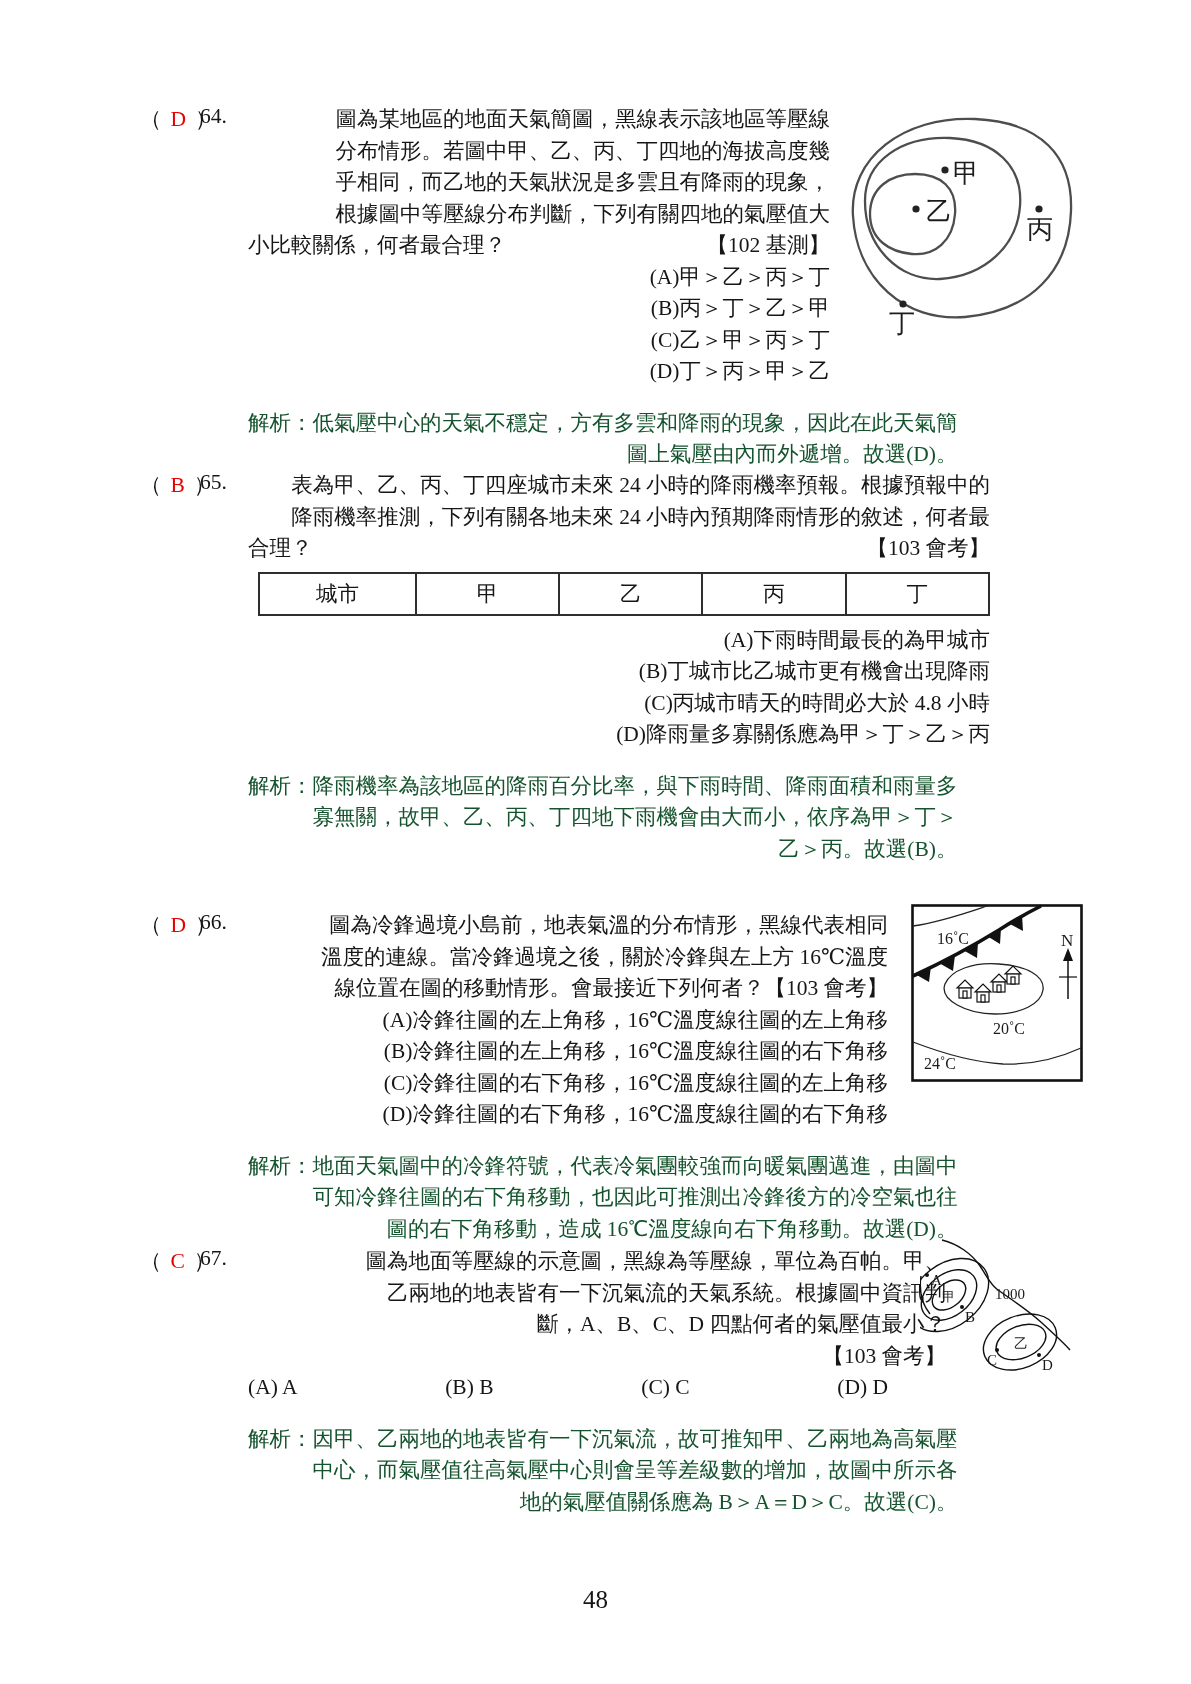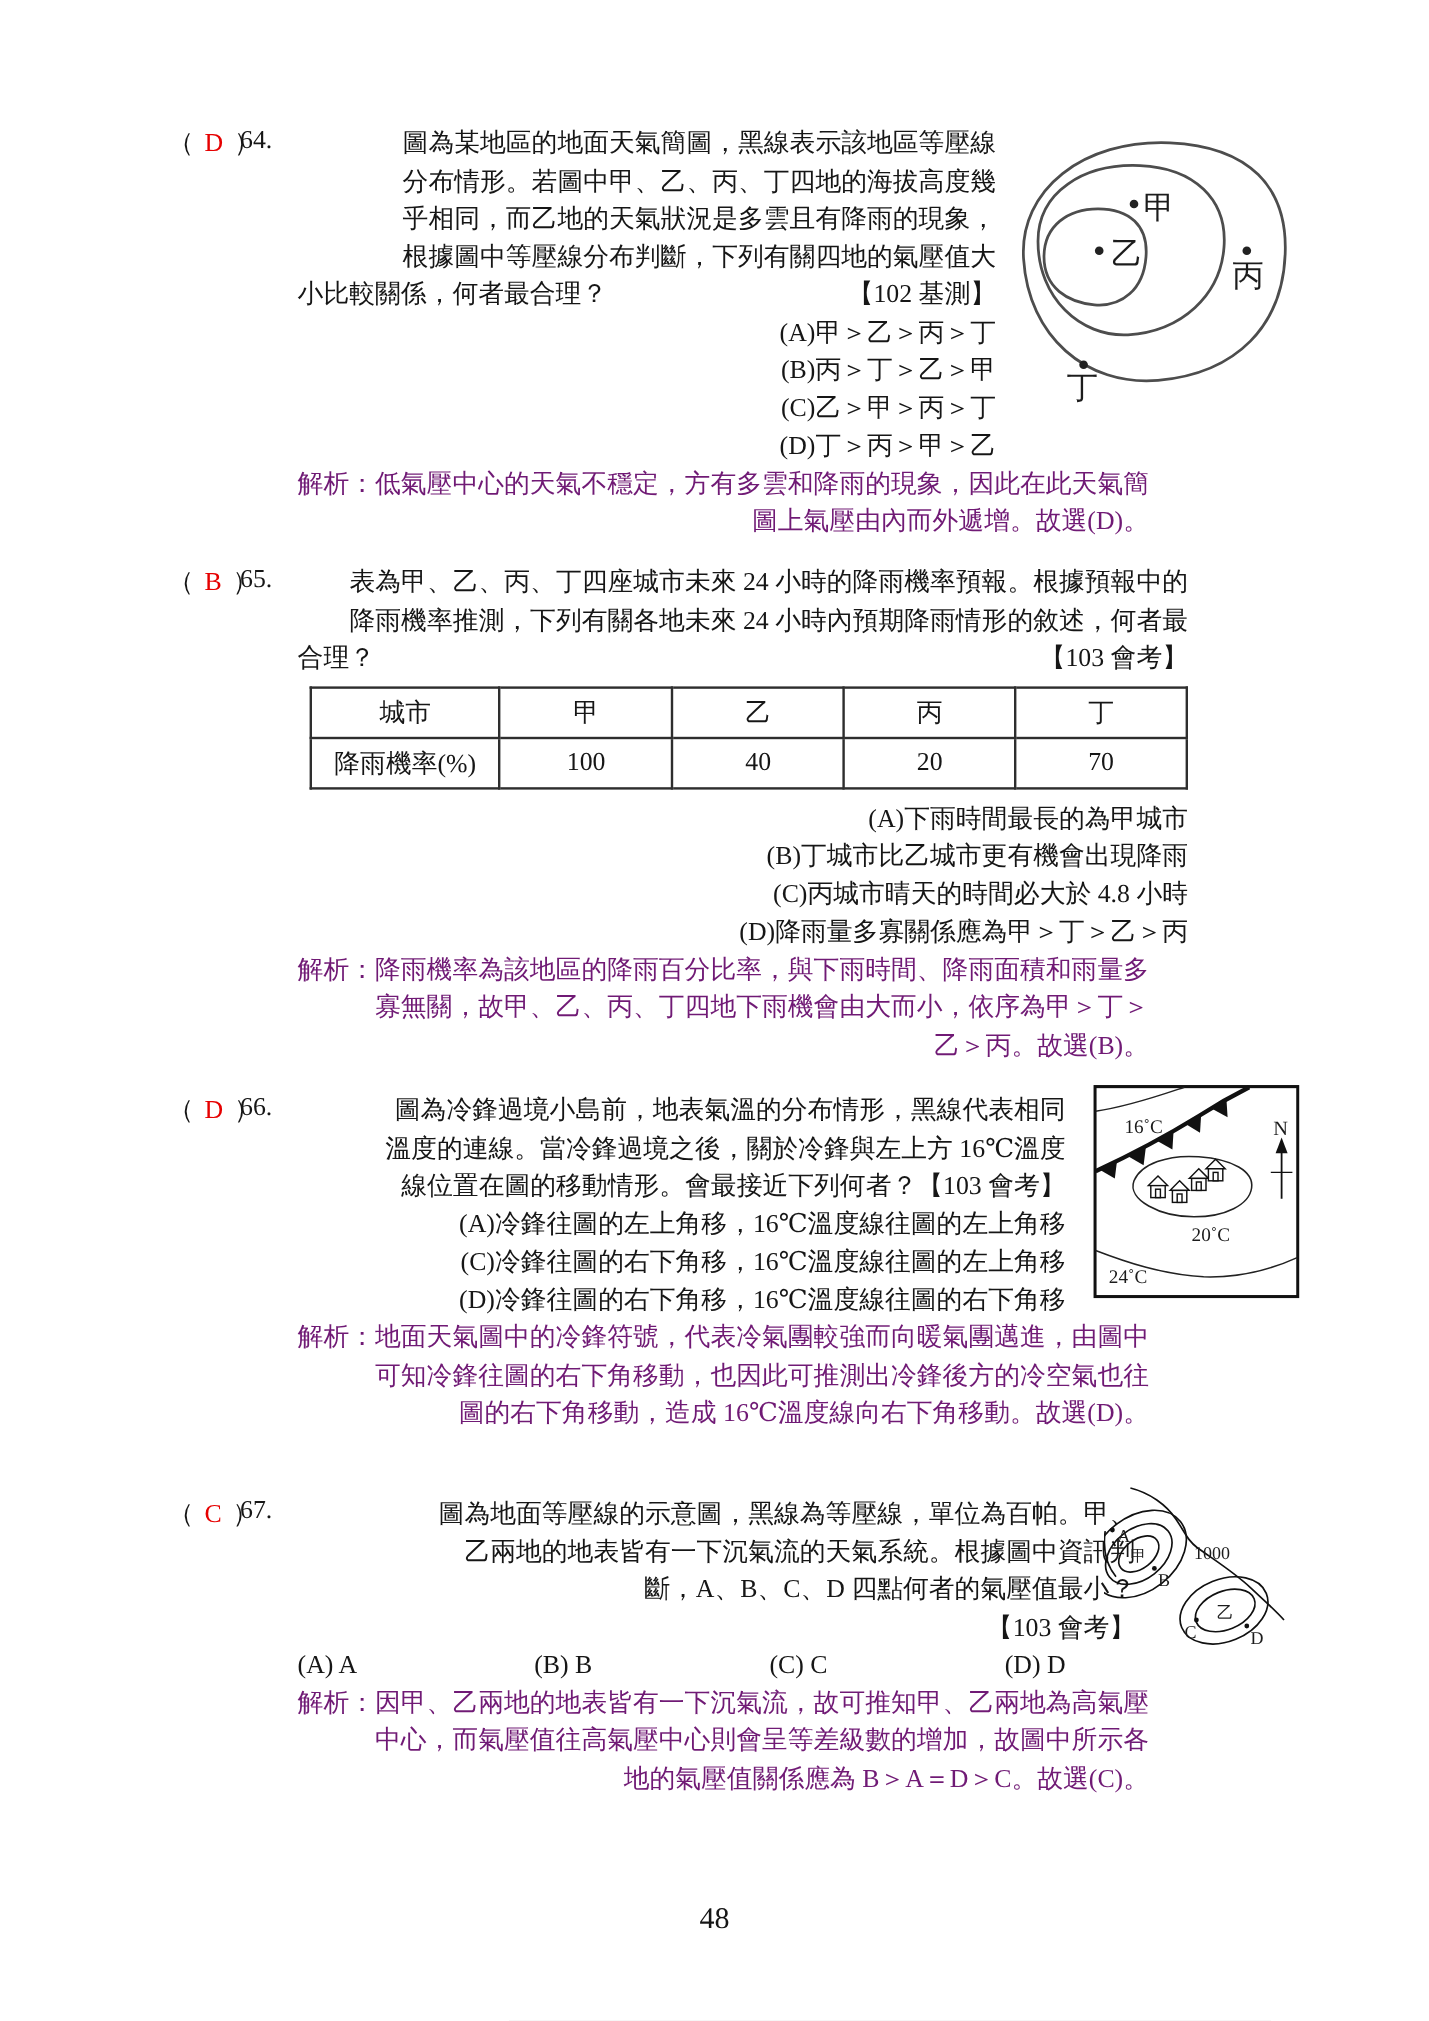--- a/index.html
+++ b/index.html
@@ -13,21 +13,21 @@
   .q { position:absolute; left:140px; display:flex; align-items:flex-start; }
   .ans { width:60px; white-space:nowrap; }
   .ans .ltr { padding:0 9px; }
   .red { color:#e60000; }
   .qnum { width:48px; }
   .qbody { display:block; }
   .qline { height:31.5px; line-height:31.5px; white-space:nowrap;text-align:right; }
   .spread { display:flex; justify-content:space-between; }
   .tag { white-space:nowrap; }
   .rline { text-align:right; }
-  .an { display:flex; margin-top:0; color:#701a75; }
+  .an { display:flex; margin-top:20px; color:#14532d;font-family:Liberation Serif, serif; }
   .albl { white-space:nowrap; }
   table.w { border-collapse:collapse; margin:7px 0 9px 10px; }
   table.w td { border:2px solid #2e2e2e; text-align:center; height:42px; padding:0; font-size:21.5px; }
   .c0 { width:172px; } .cc { width:157px; }
   .fig { position:absolute; margin:0; }
   svg text { font-family:"Liberation Serif","DejaVu Serif",serif; fill:#1c1c1c; }
   .pagenum { position:absolute; left:0; right:0; top:1586px; text-align:center; font-size:25px; }
 </style>
 </head>
 <body>
@@ -92,27 +92,20 @@
       </div>
       <table class="w">
         <tbody>
             <tr>
           <td class="c0">城市</td>
           <td class="cc">甲</td>
           <td class="cc">乙</td>
           <td class="cc">丙</td>
           <td class="cc">丁</td>
         </tr>
-        <tr>
-          <td class="c0">降雨機率(%)</td>
-          <td class="cc">100</td>
-          <td class="cc">40</td>
-          <td class="cc">20</td>
-          <td class="cc">70</td>
-        </tr>
       </tbody>
         </table>
       <div class="qline">(A)下雨時間最長的為甲城市</div>
       <div class="qline">(B)丁城市比乙城市更有機會出現降雨</div>
       <div class="qline">(C)丙城市晴天的時間必大於 4.8 小時</div>
       <div class="qline">(D)降雨量多寡關係應為甲＞丁＞乙＞丙</div>
       <div class="an">
         <span class="albl">解析：</span>
         <div>
           <div class="qline">降雨機率為該地區的降雨百分比率，與下雨時間、降雨面積和雨量多</div>
@@ -126,20 +119,21 @@
   <section class="q" style="top:910px;">
     <span class="ans"><span>（</span><span class="red ltr">D</span><span>）</span></span>
     <span class="qnum">66.</span>
     <div class="qbody" style="width:640px;">
       <div class="qline">圖為冷鋒過境小島前，地表氣溫的分布情形，黑線代表相同</div>
       <div class="qline">溫度的連線。當冷鋒過境之後，關於冷鋒與左上方 16℃溫度</div>
       <div class="qline">
         <span>線位置在圖的移動情形。會最接近下列何者？</span><span class="tag">【103 會考】</span>
       </div>
       <div class="qline">(A)冷鋒往圖的左上角移，16℃溫度線往圖的左上角移</div>
+      <div class="qline">(B)冷鋒往圖的左上角移，16℃溫度線往圖的右下角移</div>
       <div class="qline">(C)冷鋒往圖的右下角移，16℃溫度線往圖的左上角移</div>
       <div class="qline">(D)冷鋒往圖的右下角移，16℃溫度線往圖的右下角移</div>
       <div class="an">
         <span class="albl">解析：</span>
         <div>
           <div class="qline">地面天氣圖中的冷鋒符號，代表冷氣團較強而向暖氣團邁進，由圖中</div>
           <div class="qline">可知冷鋒往圖的右下角移動，也因此可推測出冷鋒後方的冷空氣也往</div>
           <div class="qline">圖的右下角移動，造成 16℃溫度線向右下角移動。故選(D)。</div>
         </div>
       </div>

